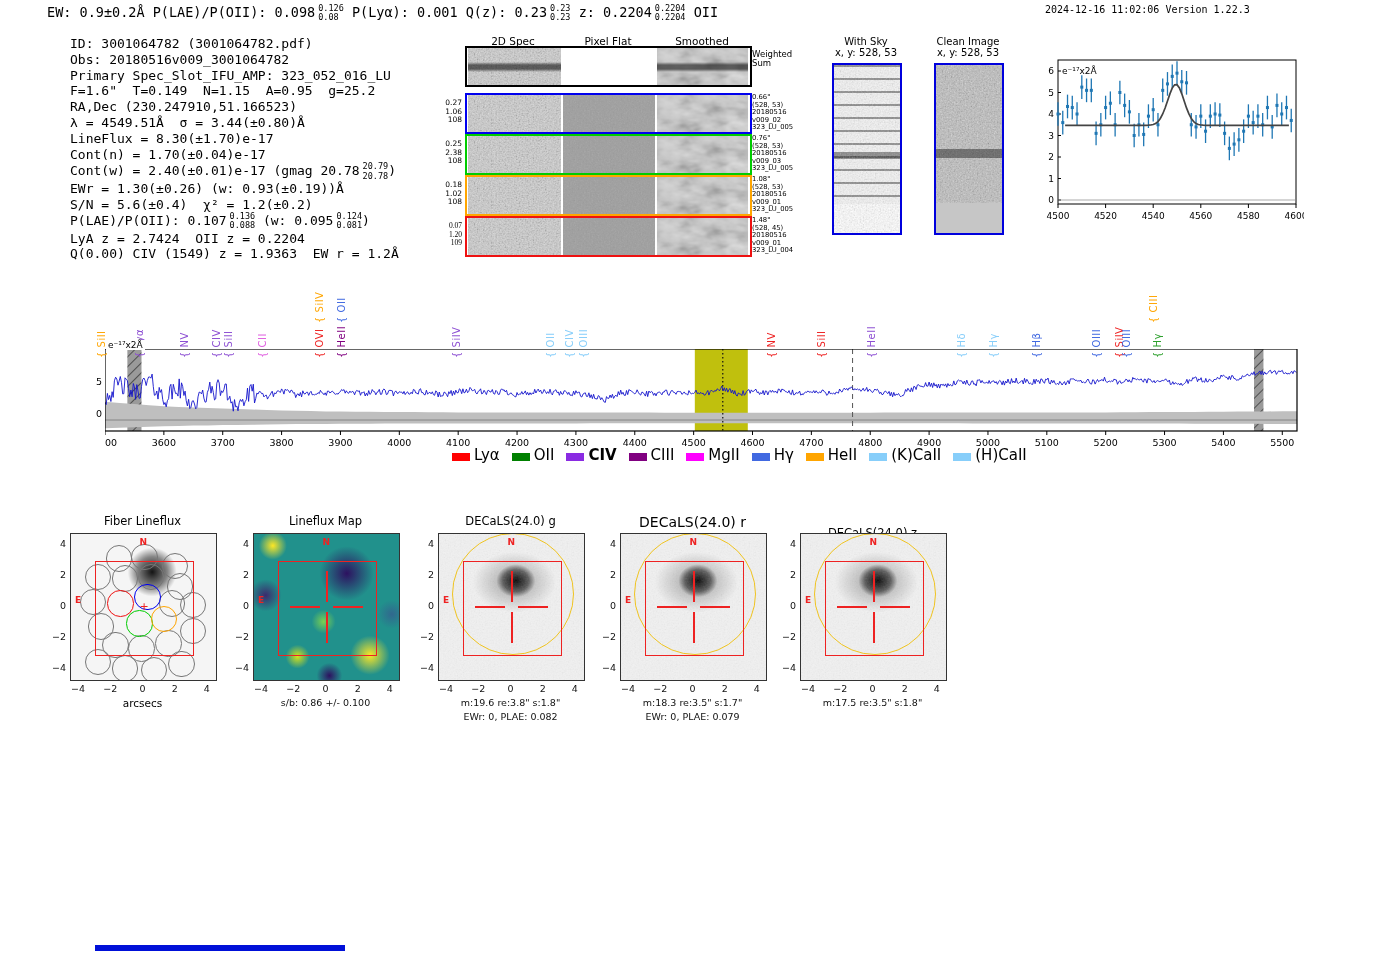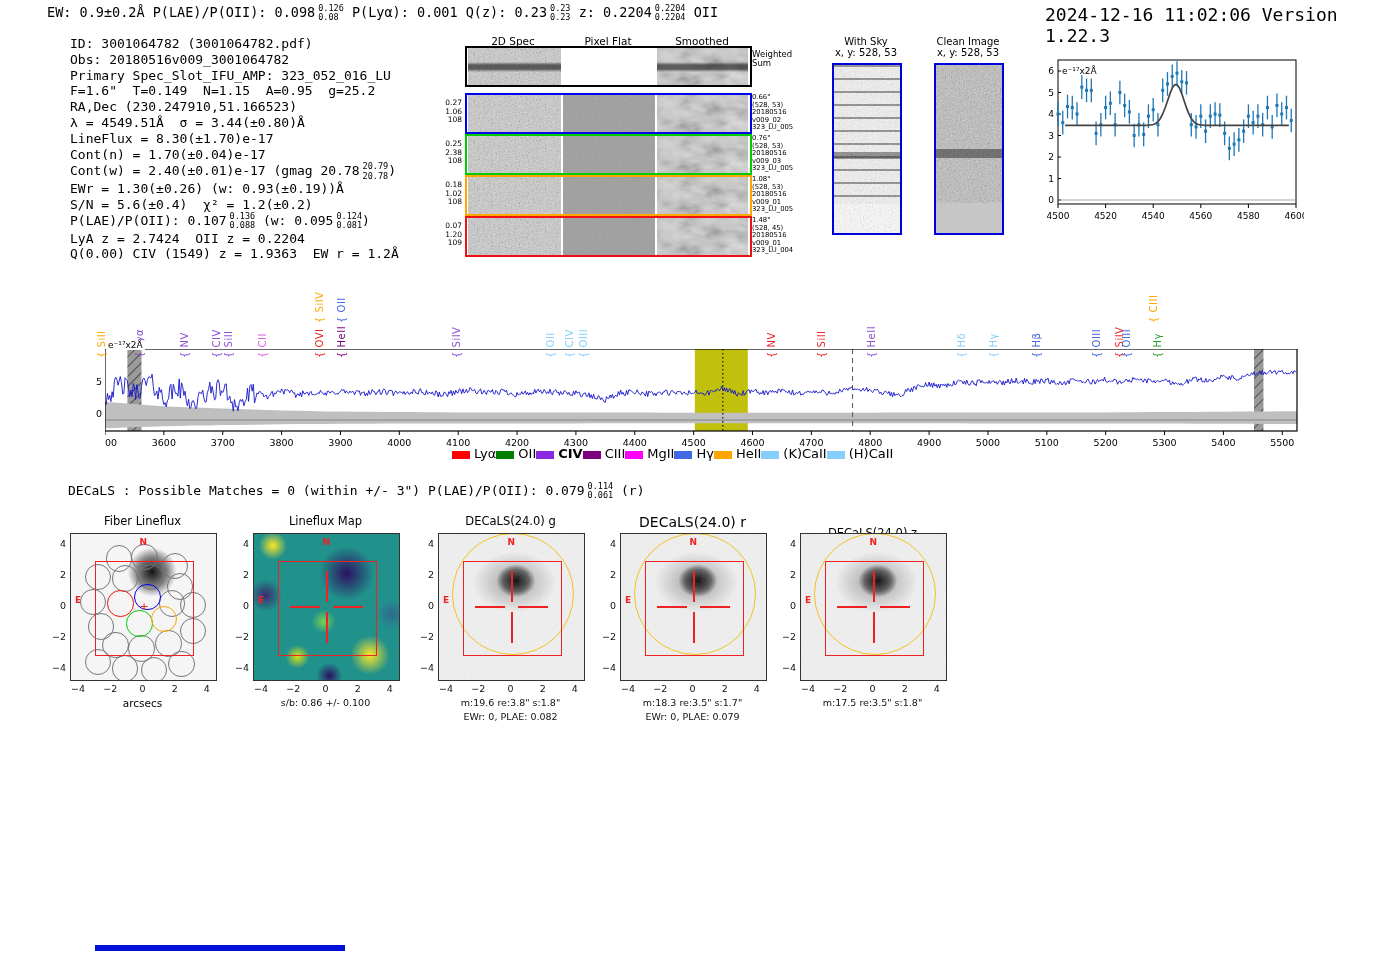--- a/index.html
+++ b/index.html
@@ -14,21 +14,21 @@
   .redsq{position:absolute;border:1.4px solid #e22;}
   .ylwcirc{position:absolute;border:1.4px solid #f0c420;border-radius:50%;}
   .tick{position:absolute;font-size:9.5px;color:#111;}
   .cap{position:absolute;font-size:9.5px;color:#111;white-space:nowrap;}
   .ne{position:absolute;color:#e22;font-size:9px;font-weight:bold;}
   .crossseg{position:absolute;background:#e22;}
   .s2row{position:absolute;left:465px;width:283px;height:37px;border:2px solid #000;background:#fff;}
   .fillsvg{position:absolute;left:0;top:0;width:100%;height:100%;}
   .linelabel{position:absolute;font-size:10px;white-space:nowrap;transform:rotate(-90deg);transform-origin:left bottom;letter-spacing:0.5px;}
   .fibcirc{position:absolute;border-radius:50%;border:1.2px solid #777;}
-  .legend{position:absolute;display:flex;align-items:center;gap:0;font-size:13px;}
+  .legend{position:absolute;display:flex;align-items:center;gap:12px;font-size:15px;}
   .legend .sw{display:inline-block;width:18px;height:8px;margin-right:4px;vertical-align:-1px;}
   .infoline{white-space:pre;}
 </style>
 </head>
 <body>
 
 <svg width="0" height="0" style="position:absolute">
   <defs>
     <filter id="nz" x="0" y="0" width="100%" height="100%">
       <feTurbulence type="fractalNoise" baseFrequency="0.65" numOctaves="2" seed="7" stitchTiles="stitch"></feTurbulence>
@@ -48,21 +48,21 @@
     <pattern id="hatchP" width="7" height="7" patternUnits="userSpaceOnUse" patternTransform="rotate(45)">
       <rect width="7" height="7" fill="#9a9a9a"></rect>
       <line x1="0" y1="0" x2="0" y2="7" stroke="#3a3a3a" stroke-width="1.6"></line>
     </pattern>
   </defs>
 </svg>
 
 <div id="page">
 
   <div class="abs mono" style="left:47px;top:4px;font-size:13.5px;">EW: 0.9±0.2Å  P(LAE)/P(OII): 0.098<span class="frac"><span>0.126</span><span>0.08</span></span>  P(Lyα): 0.001  Q(z): 0.23<span class="frac"><span>0.23</span><span>0.23</span></span>  z: 0.2204<span class="frac"><span>0.2204</span><span>0.2204</span></span> OII</div>
-  <div class="abs mono" style="left:1045px;top:4px;font-size:18px;">2024-12-16 11:02:06  Version 1.22.3</div>
+  <div class="abs mono" style="left:1045px;top:4px;font-size:10px;">2024-12-16 11:02:06  Version 1.22.3</div>
 
   <div class="abs mono" style="left:70px;top:36px;font-size:13px;line-height:15.8px;" id="infoblock">
       <div class="infoline">ID: 3001064782 (3001064782.pdf)</div>
       <div class="infoline">Obs: 20180516v009_3001064782</div>
       <div class="infoline">Primary Spec_Slot_IFU_AMP: 323_052_016_LU</div>
       <div class="infoline">F=1.6"  T=0.149  N=1.15  A=0.95  g=25.2</div>
       <div class="infoline">RA,Dec (230.247910,51.166523)</div>
       <div class="infoline">λ = 4549.51Å  σ = 3.44(±0.80)Å</div>
       <div class="infoline">LineFlux = 8.30(±1.70)e-17</div>
       <div class="infoline">Cont(n) = 1.70(±0.04)e-17</div>
@@ -194,21 +194,21 @@
           <svg class="fillsvg" style="opacity: 0.25;">
             <rect width="100%" height="100%" filter="url(#nz)"></rect>
           </svg>
         </div>
         <div style="position: absolute; left: 190px; top: 0px; width: 91px; height: 100%; overflow: hidden; background: rgb(207, 207, 207);">
           <svg class="fillsvg">
             <rect width="100%" height="100%" filter="url(#blob)"></rect>
           </svg>
         </div>
       </div>
-      <div style="position: absolute; left: 430px; top: 222px; width: 32px; text-align: right; font-size: 7.5px; line-height: 8.5px;">
+      <div style="position: absolute; left: 430px; top: 222px; width: 32px; text-align: right; font-size: 7.5px; line-height: 8.5px; font-family: Liberation Serif, serif;">
         <div>0.07</div>
         <div>1.20</div>
         <div>109</div>
       </div>
       <div style="position: absolute; left: 752px; top: 217px; font-size: 6.8px; line-height: 7.6px;">
         <div>1.48"</div>
         <div>(528, 45)</div>
         <div>20180516</div>
         <div>v009_01</div>
         <div>323_LU_004</div>
@@ -463,21 +463,20 @@
       <span style="white-space: nowrap;"><span class="sw" style="background: rgb(0, 128, 0);"></span>OII</span>
       <span style="white-space: nowrap; font-weight: bold;"><span class="sw" style="background: rgb(138, 43, 226);"></span>CIV</span>
       <span style="white-space: nowrap;"><span class="sw" style="background: rgb(128, 0, 128);"></span>CIII</span>
       <span style="white-space: nowrap;"><span class="sw" style="background: rgb(255, 0, 255);"></span>MgII</span>
       <span style="white-space: nowrap;"><span class="sw" style="background: rgb(65, 105, 225);"></span>Hγ</span>
       <span style="white-space: nowrap;"><span class="sw" style="background: rgb(255, 165, 0);"></span>HeII</span>
       <span style="white-space: nowrap;"><span class="sw" style="background: rgb(135, 206, 250);"></span>(K)CaII</span>
       <span style="white-space: nowrap;"><span class="sw" style="background: rgb(135, 206, 250);"></span>(H)CaII</span>
     </div>
 
-  <div class="abs mono" style="left:68px;top:482px;font-size:13px;">DECaLS : Possible Matches = 0 (within +/- 3")  P(LAE)/P(OII): 0.079<span class="frac"><span>0.114</span><span>0.061</span></span> (r)</div>
 
   <div id="panelsrow">
       <div class="ctr" style="position: absolute; left: 142.5px; top: 514px; font-size: 11.5px;">Fiber Lineflux</div>
       <div class="panelbox" style="position: absolute; left: 70px; top: 533px; width: 145px; height: 146px; background: rgb(245, 245, 245);">
         <div style="position: absolute; left: 0px; top: 0px; width: 100%; height: 100%; background: radial-gradient(34px at 56% 26%, rgba(0, 0, 0, 0.92), rgba(0, 0, 0, 0.45) 45%, rgba(0, 0, 0, 0) 72%);"></div>
         <div class="fibcirc" style="position: absolute; left: 34.504px; top: 11.164px; width: 24.472px; height: 24.472px;"></div>
         <div class="fibcirc" style="position: absolute; left: 60.264px; top: 9.614px; width: 24.472px; height: 24.472px;"></div>
         <div class="fibcirc" style="position: absolute; left: 90.854px; top: 18.914px; width: 24.472px; height: 24.472px;"></div>
         <div class="fibcirc" style="position: absolute; left: 13.574px; top: 29.764px; width: 24.472px; height: 24.472px;"></div>
         <div class="fibcirc" style="position: absolute; left: 40.944px; top: 31.314px; width: 24.472px; height: 24.472px;"></div>

